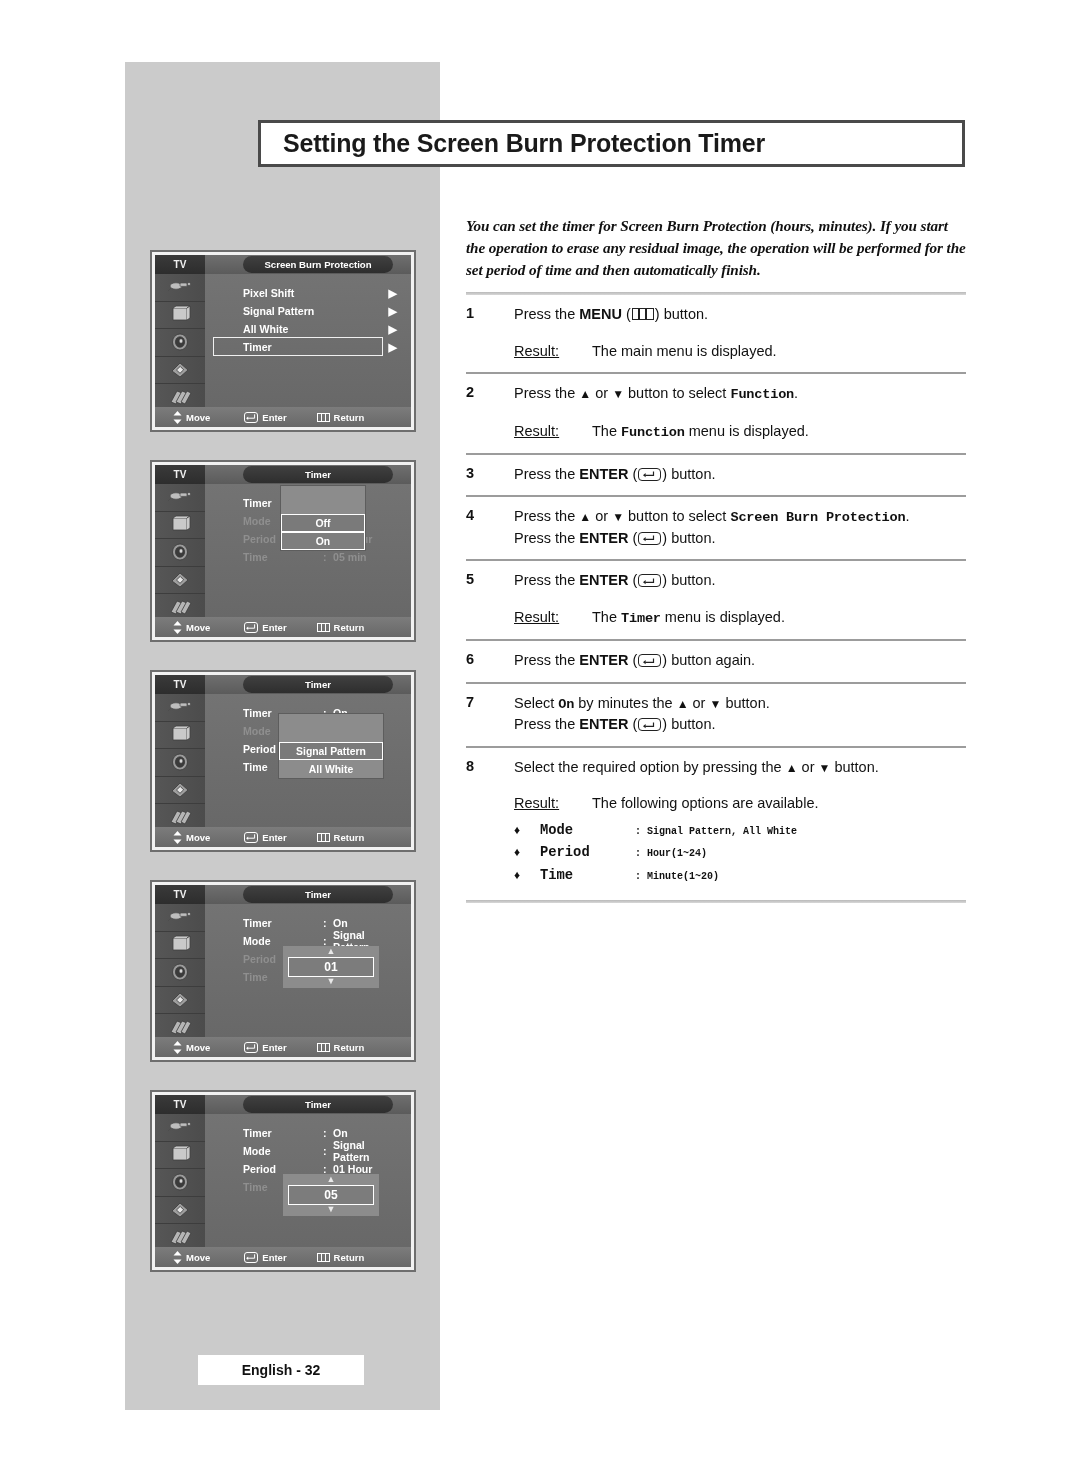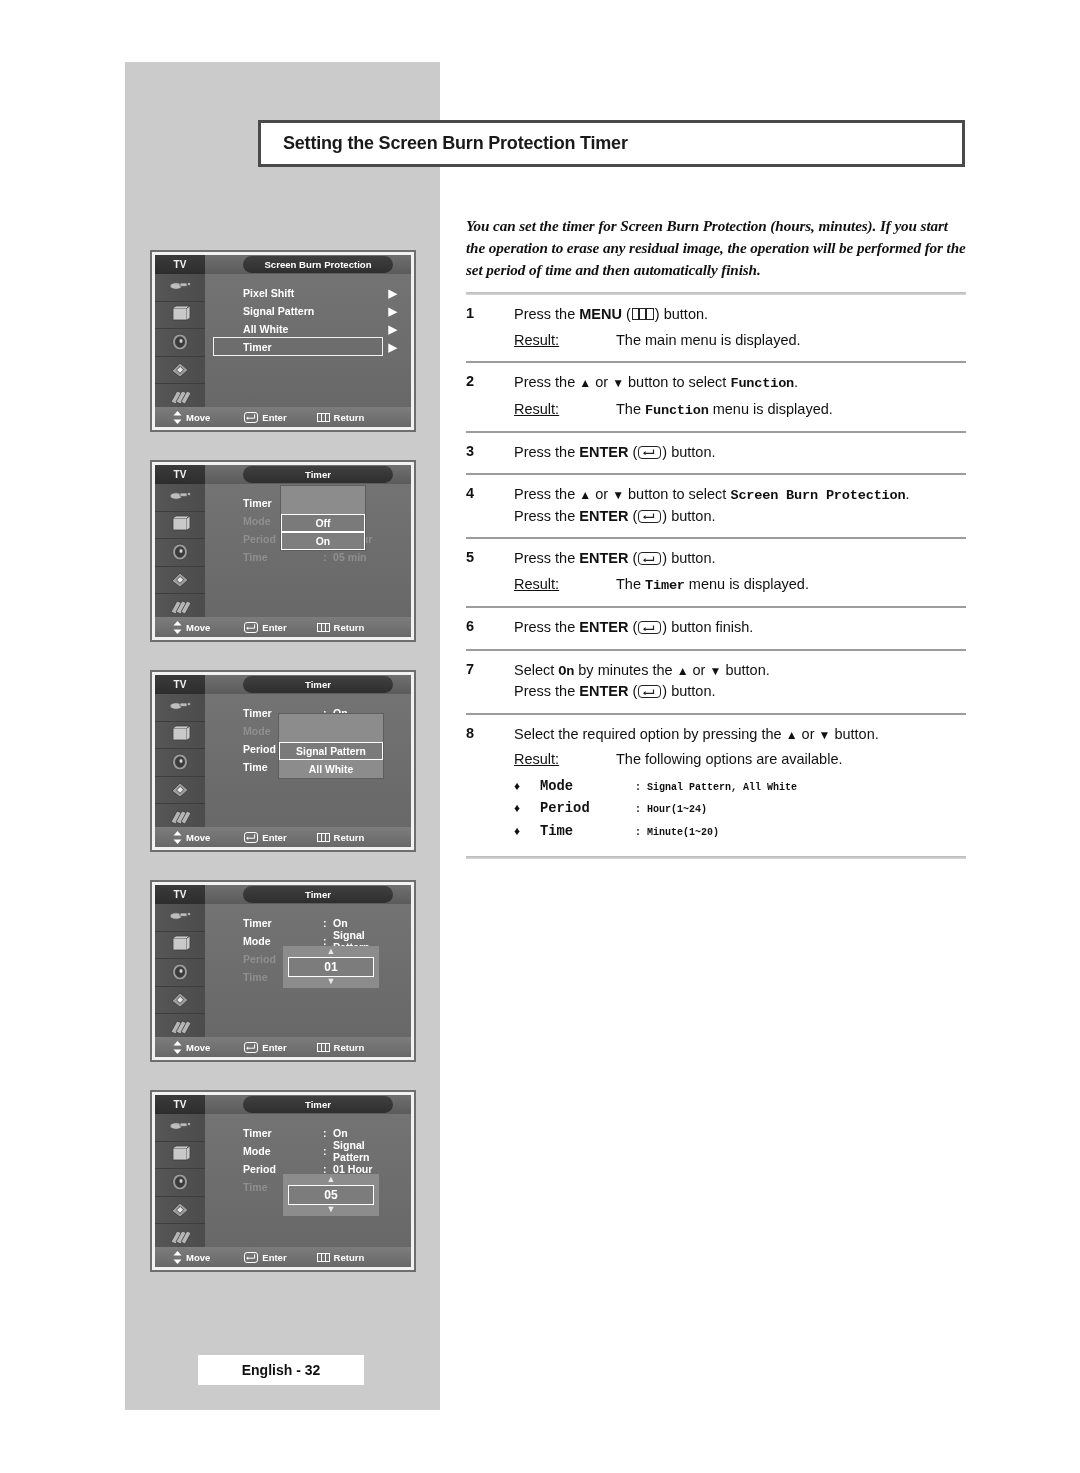--- a/index.html
+++ b/index.html
@@ -17,21 +17,21 @@
   }
 
   
   .title-bar{
     position:absolute;left:258px;top:120px;width:707px;height:47px;
     background:#ffffff;border:3px solid #4a4a4a;
     box-sizing:border-box;
     display:flex;align-items:center;
   }
   .title-bar .title-text{
-    font-size:18px;font-weight:bold;color:#1a1a1a;
+    font-size:25px;font-weight:bold;color:#1a1a1a;
     padding-left:22px;letter-spacing:-0.2px;
     font-family:"Liberation Sans",sans-serif;
   }
 
   
   .instructions{
     position:absolute;left:466px;top:215px;width:500px;
   }
   .intro{
     font-style:italic;font-weight:bold;font-size:15.2px;line-height:1.45;
@@ -47,21 +47,21 @@
   .step-num{
     width:48px;flex:none;font-size:14.5px;font-weight:bold;color:#111;
     padding-top:1px;
   }
   .step-body{flex:1;font-size:14.5px;color:#111;line-height:1.42;}
   .step-body .mono{
     font-family:"Liberation Mono",monospace;font-weight:bold;font-size:13.6px;
     letter-spacing:-0.2px;
   }
   .step-body b{font-weight:bold;}
-  .result-row{display:flex;margin-top:5px;gap:24px;}
+  .result-row{display:flex;margin-top:16px;}
   .result-label{
     width:78px;flex:none;text-decoration:underline;font-size:14.5px;color:#111;
   }
   .result-text{font-size:14.5px;color:#111;}
   .opt-list{margin-top:7px;}
   .opt-row{display:flex;align-items:baseline;margin-bottom:3px;}
   .opt-dia{width:26px;flex:none;font-size:12px;color:#111;}
   .opt-key{
     width:95px;flex:none;font-family:"Liberation Mono",monospace;
     font-weight:bold;font-size:13.8px;color:#111;
@@ -803,21 +803,21 @@
     <div class="rule thin"></div>
 
     <div class="step">
       <div class="step-num">6</div>
       <div class="step-body">
         <span>Press the </span><b>ENTER</b> (<span class="ico-enter"><span class="arr">
               <svg width="13" height="7" viewBox="0 0 13 7">
                 <path d="M11.5 0.6 L11.5 4.3 L3.2 4.3" stroke="#222" stroke-width="1.2" fill="none"></path>
                 <path d="M3.6 2.1 L1.0 4.3 L3.6 6.3 Z" fill="#222"></path>
               </svg>
-            </span></span><span>) button finish.</span>
+            </span></span><span>) button again.</span>
       </div>
     </div>
 
     <div class="rule thin"></div>
 
     <div class="step">
       <div class="step-num">7</div>
       <div class="step-body">
         <div><span>Select </span><span class="mono">On</span><span> by minutes the </span><span class="tri">▲</span><span> or </span><span class="tri">▼</span><span> button.</span></div>
         <div><span>Press the </span><b>ENTER</b> (<span class="ico-enter"><span class="arr">

